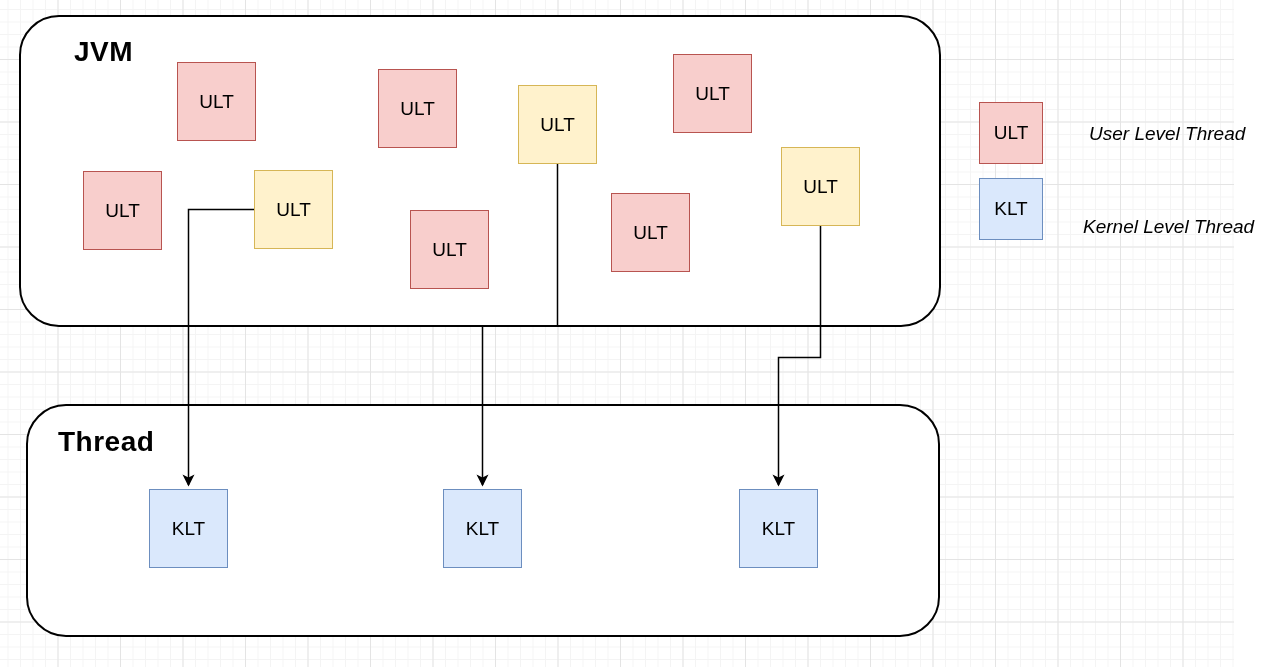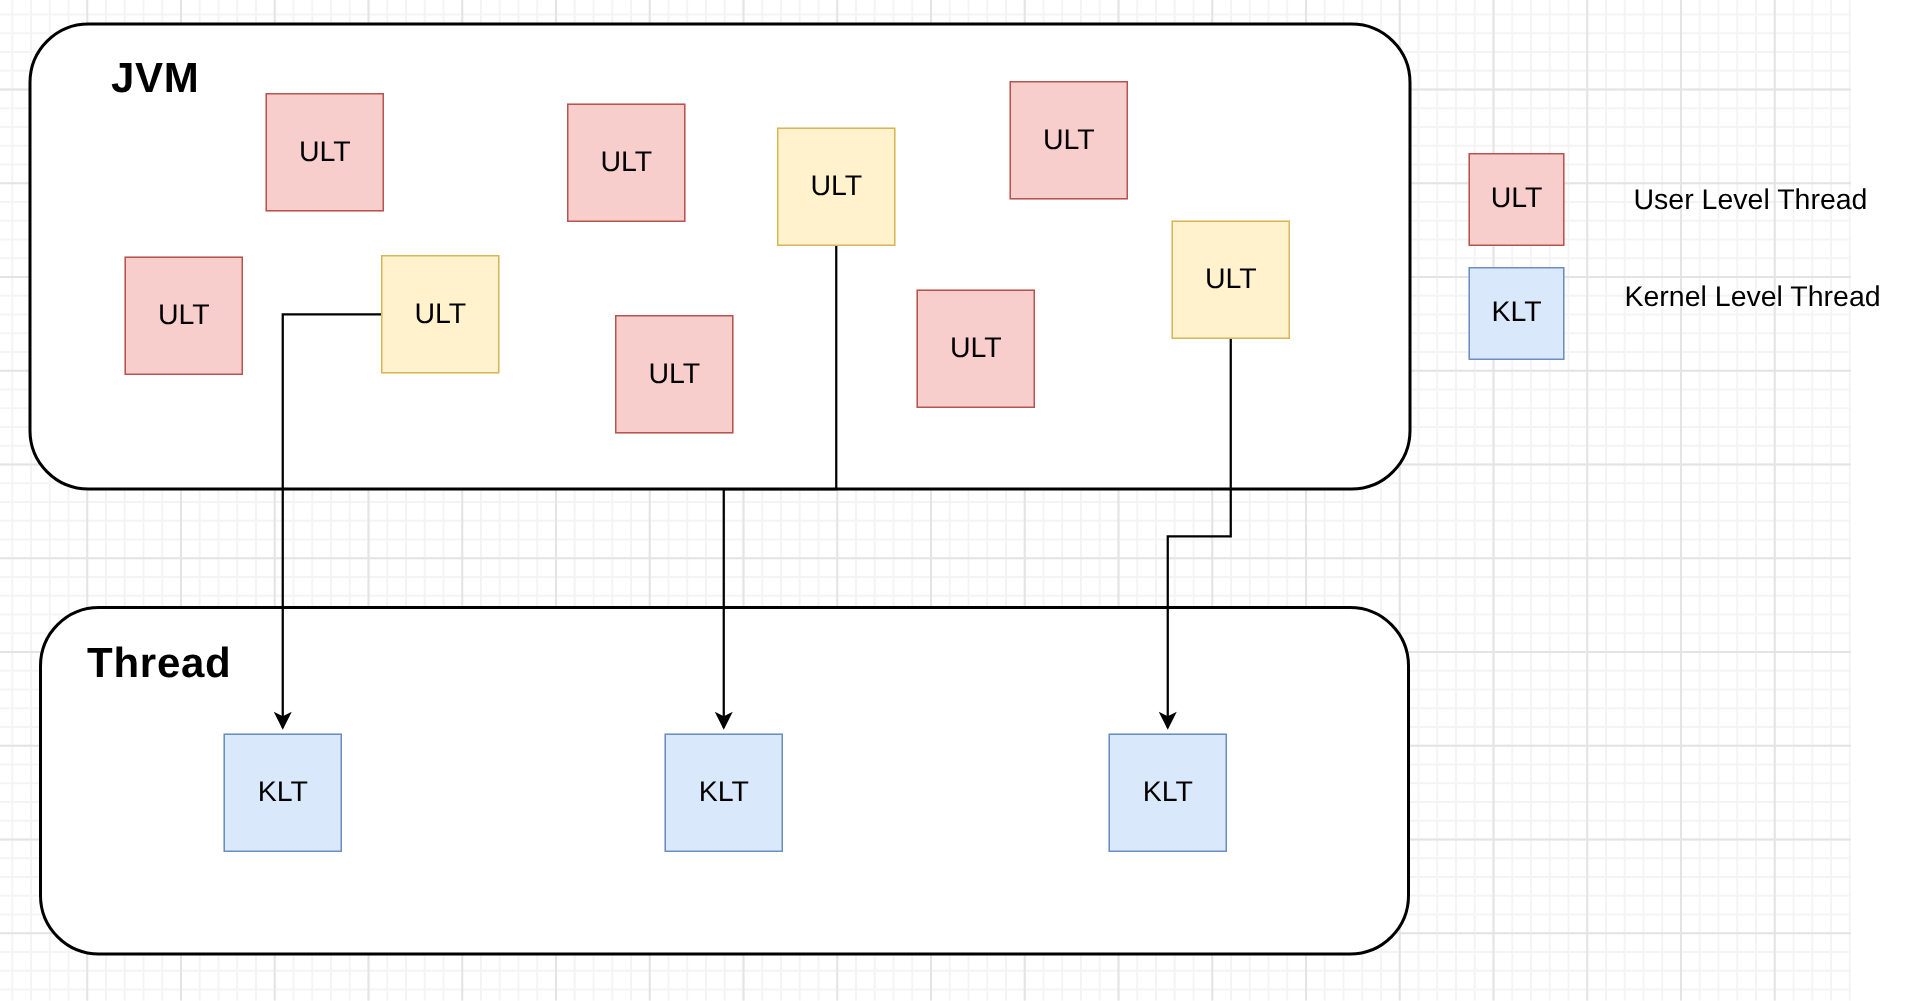--- a/index.html
+++ b/index.html
@@ -55,20 +55,21 @@
     align-items: center;
     justify-content: center;
     font-size: 19px;
     color: #000000;
   }
   .legend-label {
     position: absolute;
     font-size: 19px;
     color: #000000;
     white-space: nowrap;
+    font-style: italic;
   }
   .connector-overlay {
     position: absolute;
     left: 0; top: 0;
     width: 1280px; height: 667px;
     pointer-events: none;
   }
 </style>
 </head>
 <body>
@@ -103,15 +104,15 @@
     </defs>
     <path d="M254,209.5 H188.5 V485" fill="none" stroke="#000000" stroke-width="1.5" marker-end="url(#arrow)"></path>
     <path d="M557.5,164 V326 H482.5 V485" fill="none" stroke="#000000" stroke-width="1.5" marker-end="url(#arrow)"></path>
     <path d="M820.5,226 V357.5 H778.5 V485" fill="none" stroke="#000000" stroke-width="1.5" marker-end="url(#arrow)"></path>
   </svg>
 
   <div class="legend-swatch kind-user" style="left: 979px; top: 102px; background: rgb(248, 206, 204); border-color: rgb(184, 84, 80);">ULT</div>
   <div class="legend-label" style="left:1089px; top:123px;">User Level Thread</div>
 
   <div class="legend-swatch kind-kernel" style="left: 979px; top: 178px; background: rgb(218, 232, 252); border-color: rgb(108, 142, 191);">KLT</div>
-  <div class="legend-label" style="left:1083px; top:188px;">Kernel Level Thread</div>
+  <div class="legend-label" style="left:1083px; top:216px;">Kernel Level Thread</div>
 
 </div>
 
 </body></html>

